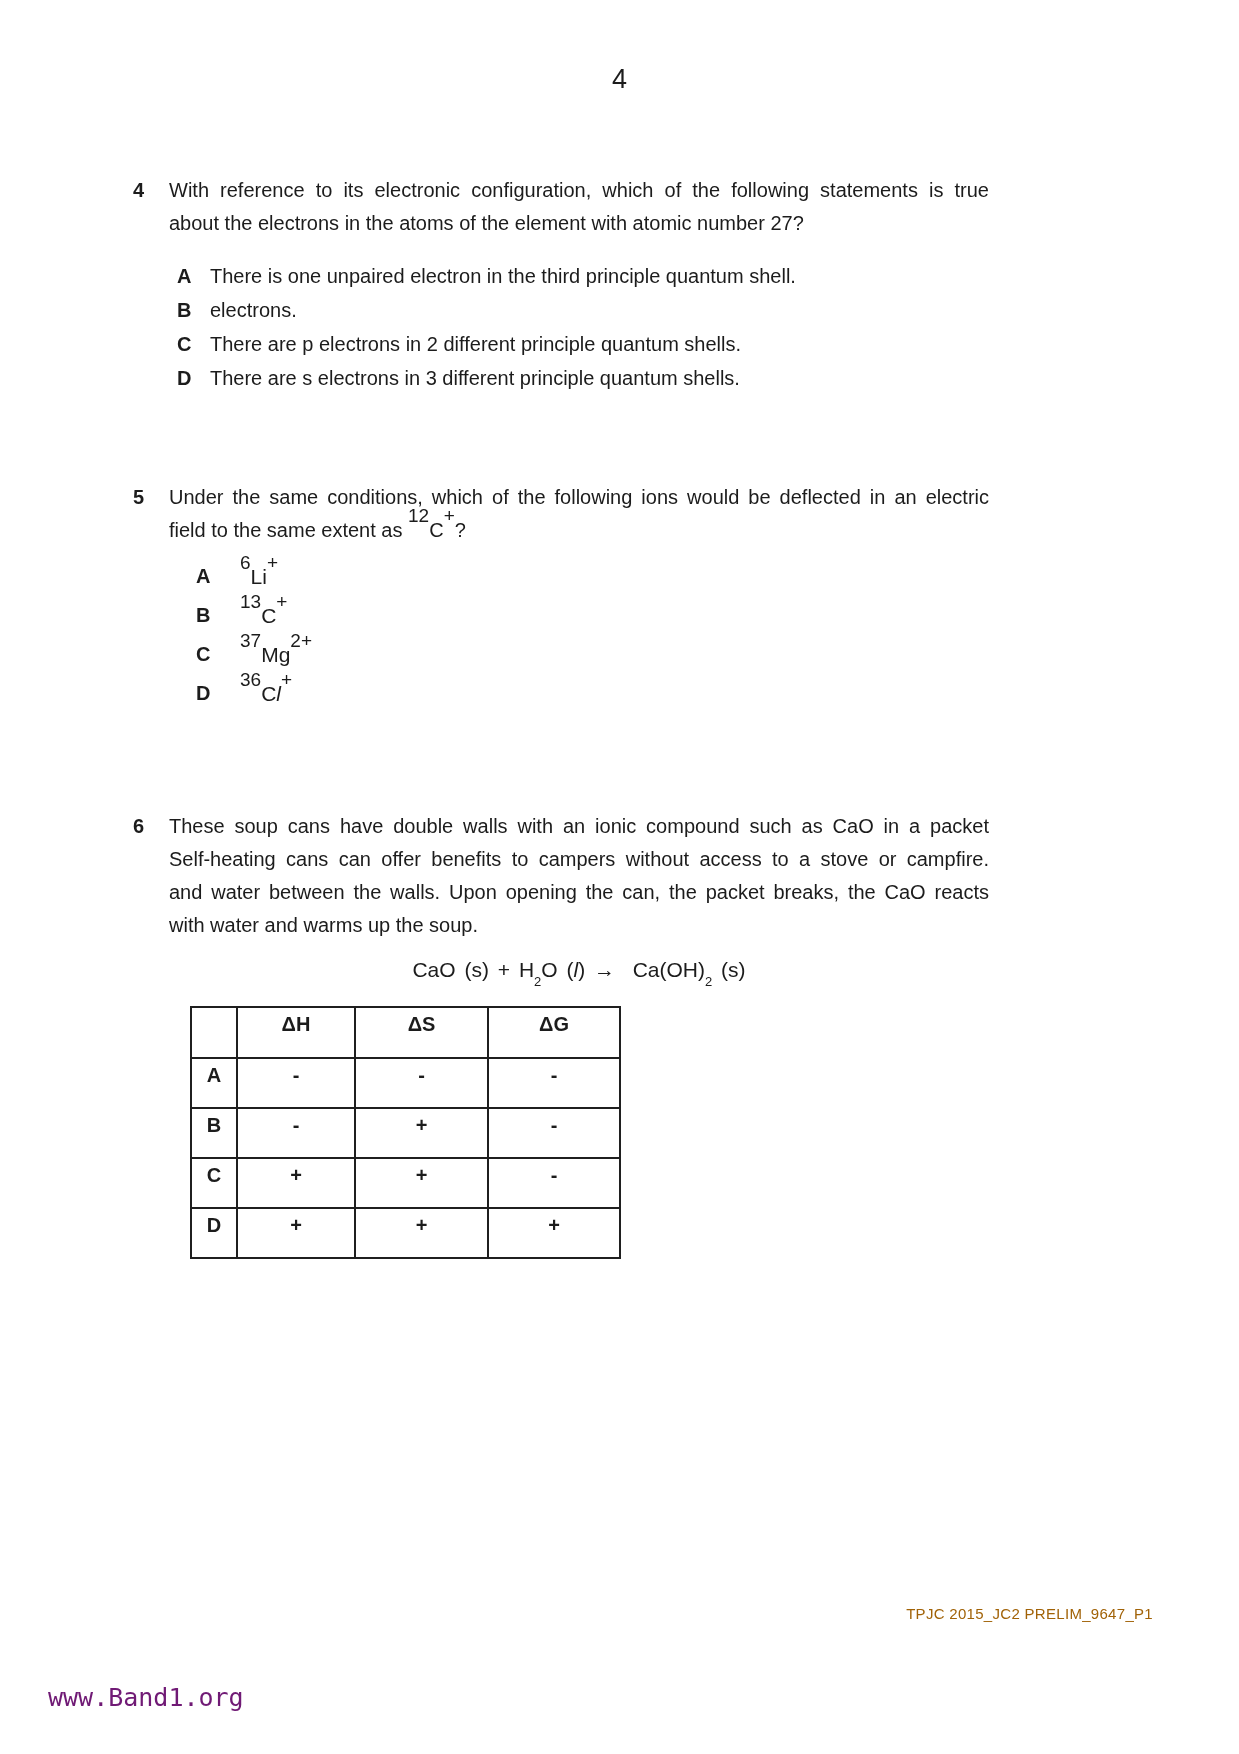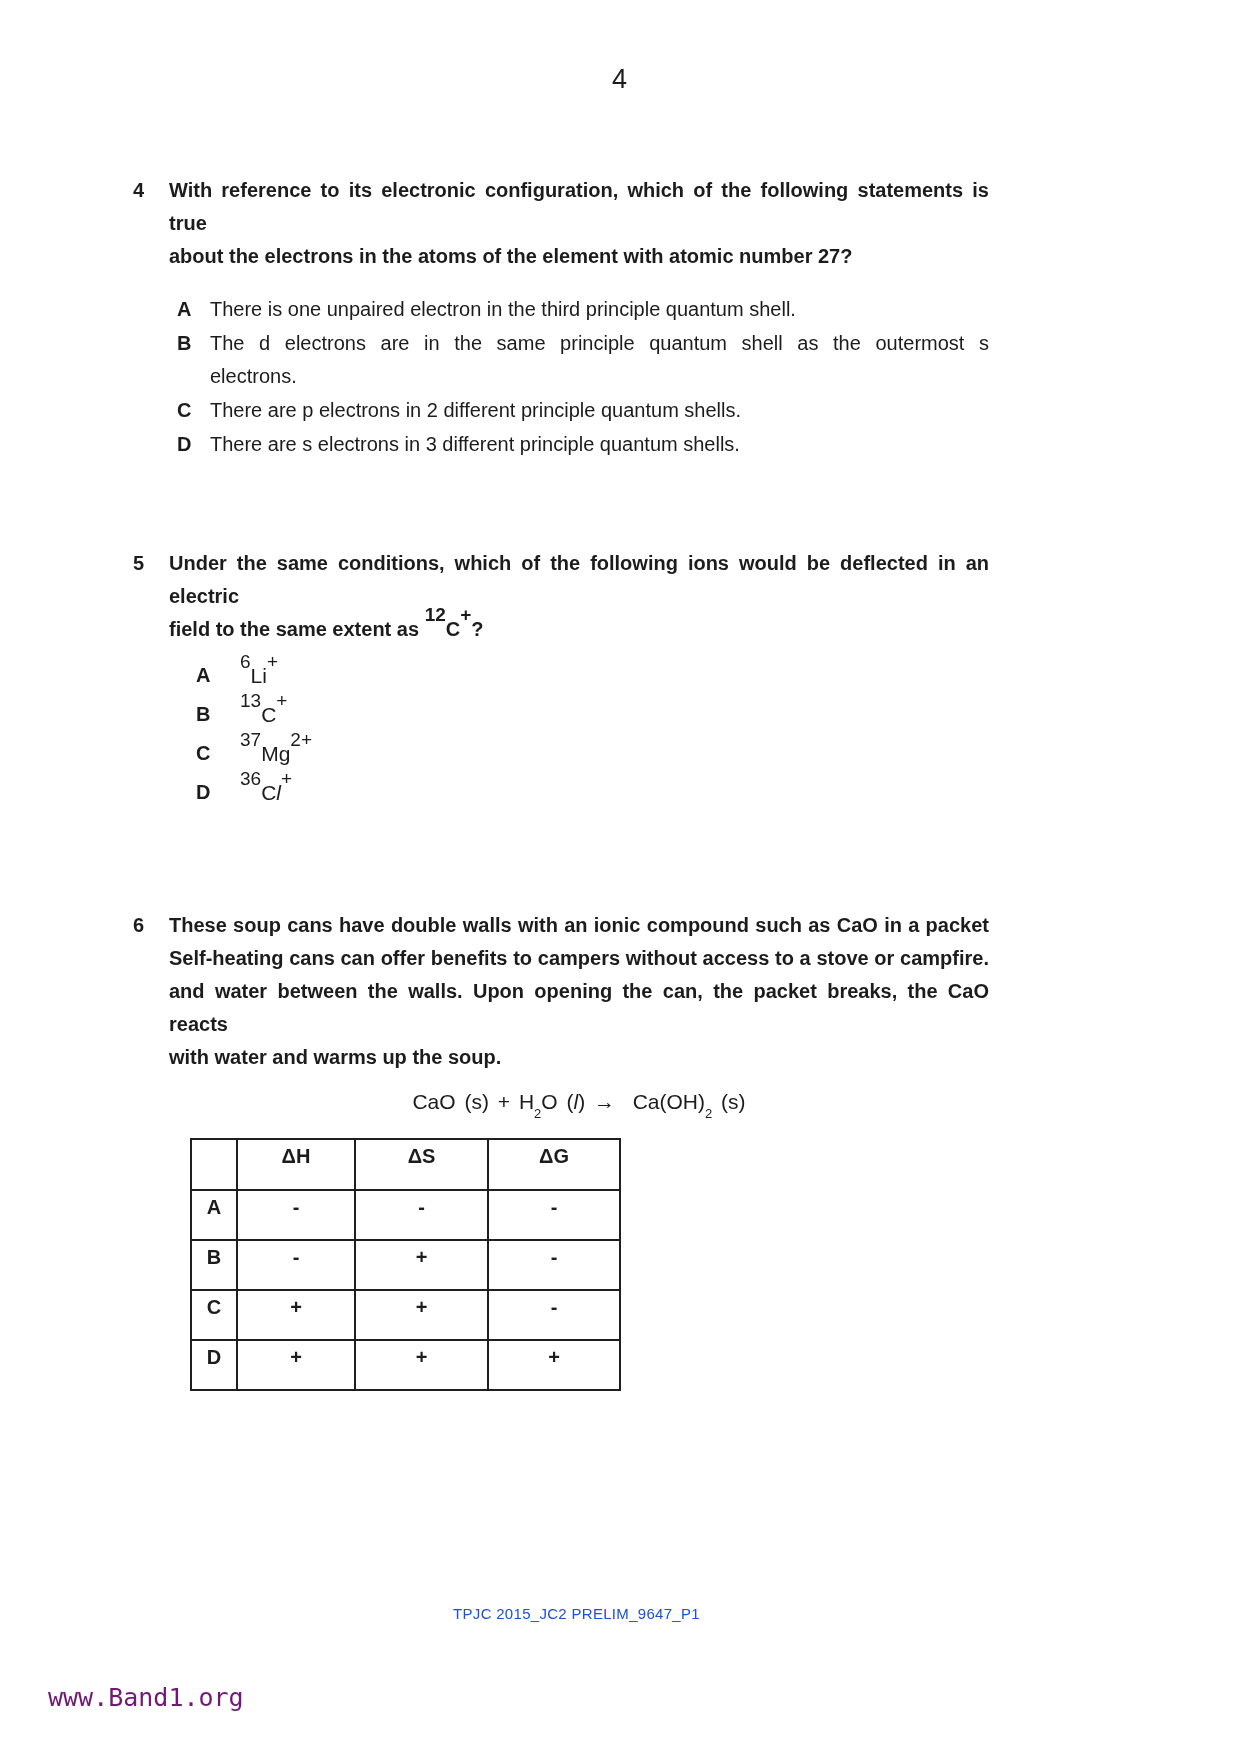--- a/index.html
+++ b/index.html
@@ -10,21 +10,21 @@
   }
   .page-num{padding-top:60px;line-height:38px;font-size:27px;text-align:center;}
   .content{padding-left:133px;padding-right:250px;}
   .question{display:flex;}
   .q4{margin-top:76px;}
   .q5{margin-top:85px;}
   .q6{margin-top:94px;}
   .qnum{flex:0 0 36px;font-weight:bold;}
   .qbody{flex:1;min-width:0;}
   .stem .jline{text-align:justify;text-align-last:justify;white-space:normal;}
-  .stem div{white-space:nowrap;font-weight:bold;}
+  .stem div{white-space:nowrap;}
   .options{margin-top:20px;margin-left:8px;}
   .option{display:flex;margin-bottom:1px;}
   .opt-letter{flex:0 0 33px;font-weight:bold;}
   .opt-text{flex:1;min-width:0;}
   .opt-text .jline{text-align:justify;text-align-last:justify;}
   .opt-text div{white-space:nowrap;}
   .ion-options{margin-top:13px;margin-left:27px;}
   .ion-option{display:flex;margin-bottom:6px;}
   .ion-option .opt-letter{flex:0 0 44px;}
   .ion{font-size:21px;}
@@ -36,22 +36,22 @@
   .sign-table{margin-top:20px;margin-left:21px;border-collapse:collapse;}
   .sign-table th,.sign-table td{
     border:2px solid #1f1f1f;vertical-align:top;text-align:center;
     padding:4px 0 0 0;font-size:20px;line-height:24px;
   }
   .sign-table th{font-weight:bold;}
   .sign-table td{font-weight:bold;}
   .sign-table tr{height:50px;}
   .sign-table tr.hdr{height:51px;}
   .footer{
-    position:absolute;top:1604px;left:0;right:86px;text-align:center;
-    font-size:15px;line-height:20px;letter-spacing:0.3px;color:#1d4ed8;
+    position:absolute;top:1604px;left:0;right:86px;text-align:right;
+    font-size:15px;line-height:20px;letter-spacing:0.3px;color:#a16207;
   }
   .watermark{
     position:absolute;top:1683px;left:48px;
     font-family:"DejaVu Sans Mono","Liberation Mono",monospace;
     font-size:25px;line-height:30px;color:#701a75;
   }
 </style>
 </head>
 <body>
 
@@ -69,21 +69,20 @@
       <div class="options">
         <div class="option">
           <div class="opt-letter">A</div>
           <div class="opt-text">
               <div>There is one unpaired electron in the third principle quantum shell.</div>
             </div>
         </div>
         <div class="option">
           <div class="opt-letter">B</div>
           <div class="opt-text">
-            <div class="jline">The d electrons are in the same principle quantum shell as the outermost s</div>
             <div>electrons.</div>
           </div>
         </div>
         <div class="option">
           <div class="opt-letter">C</div>
           <div class="opt-text">
               <div>There are p electrons in 2 different principle quantum shells.</div>
             </div>
         </div>
         <div class="option">

